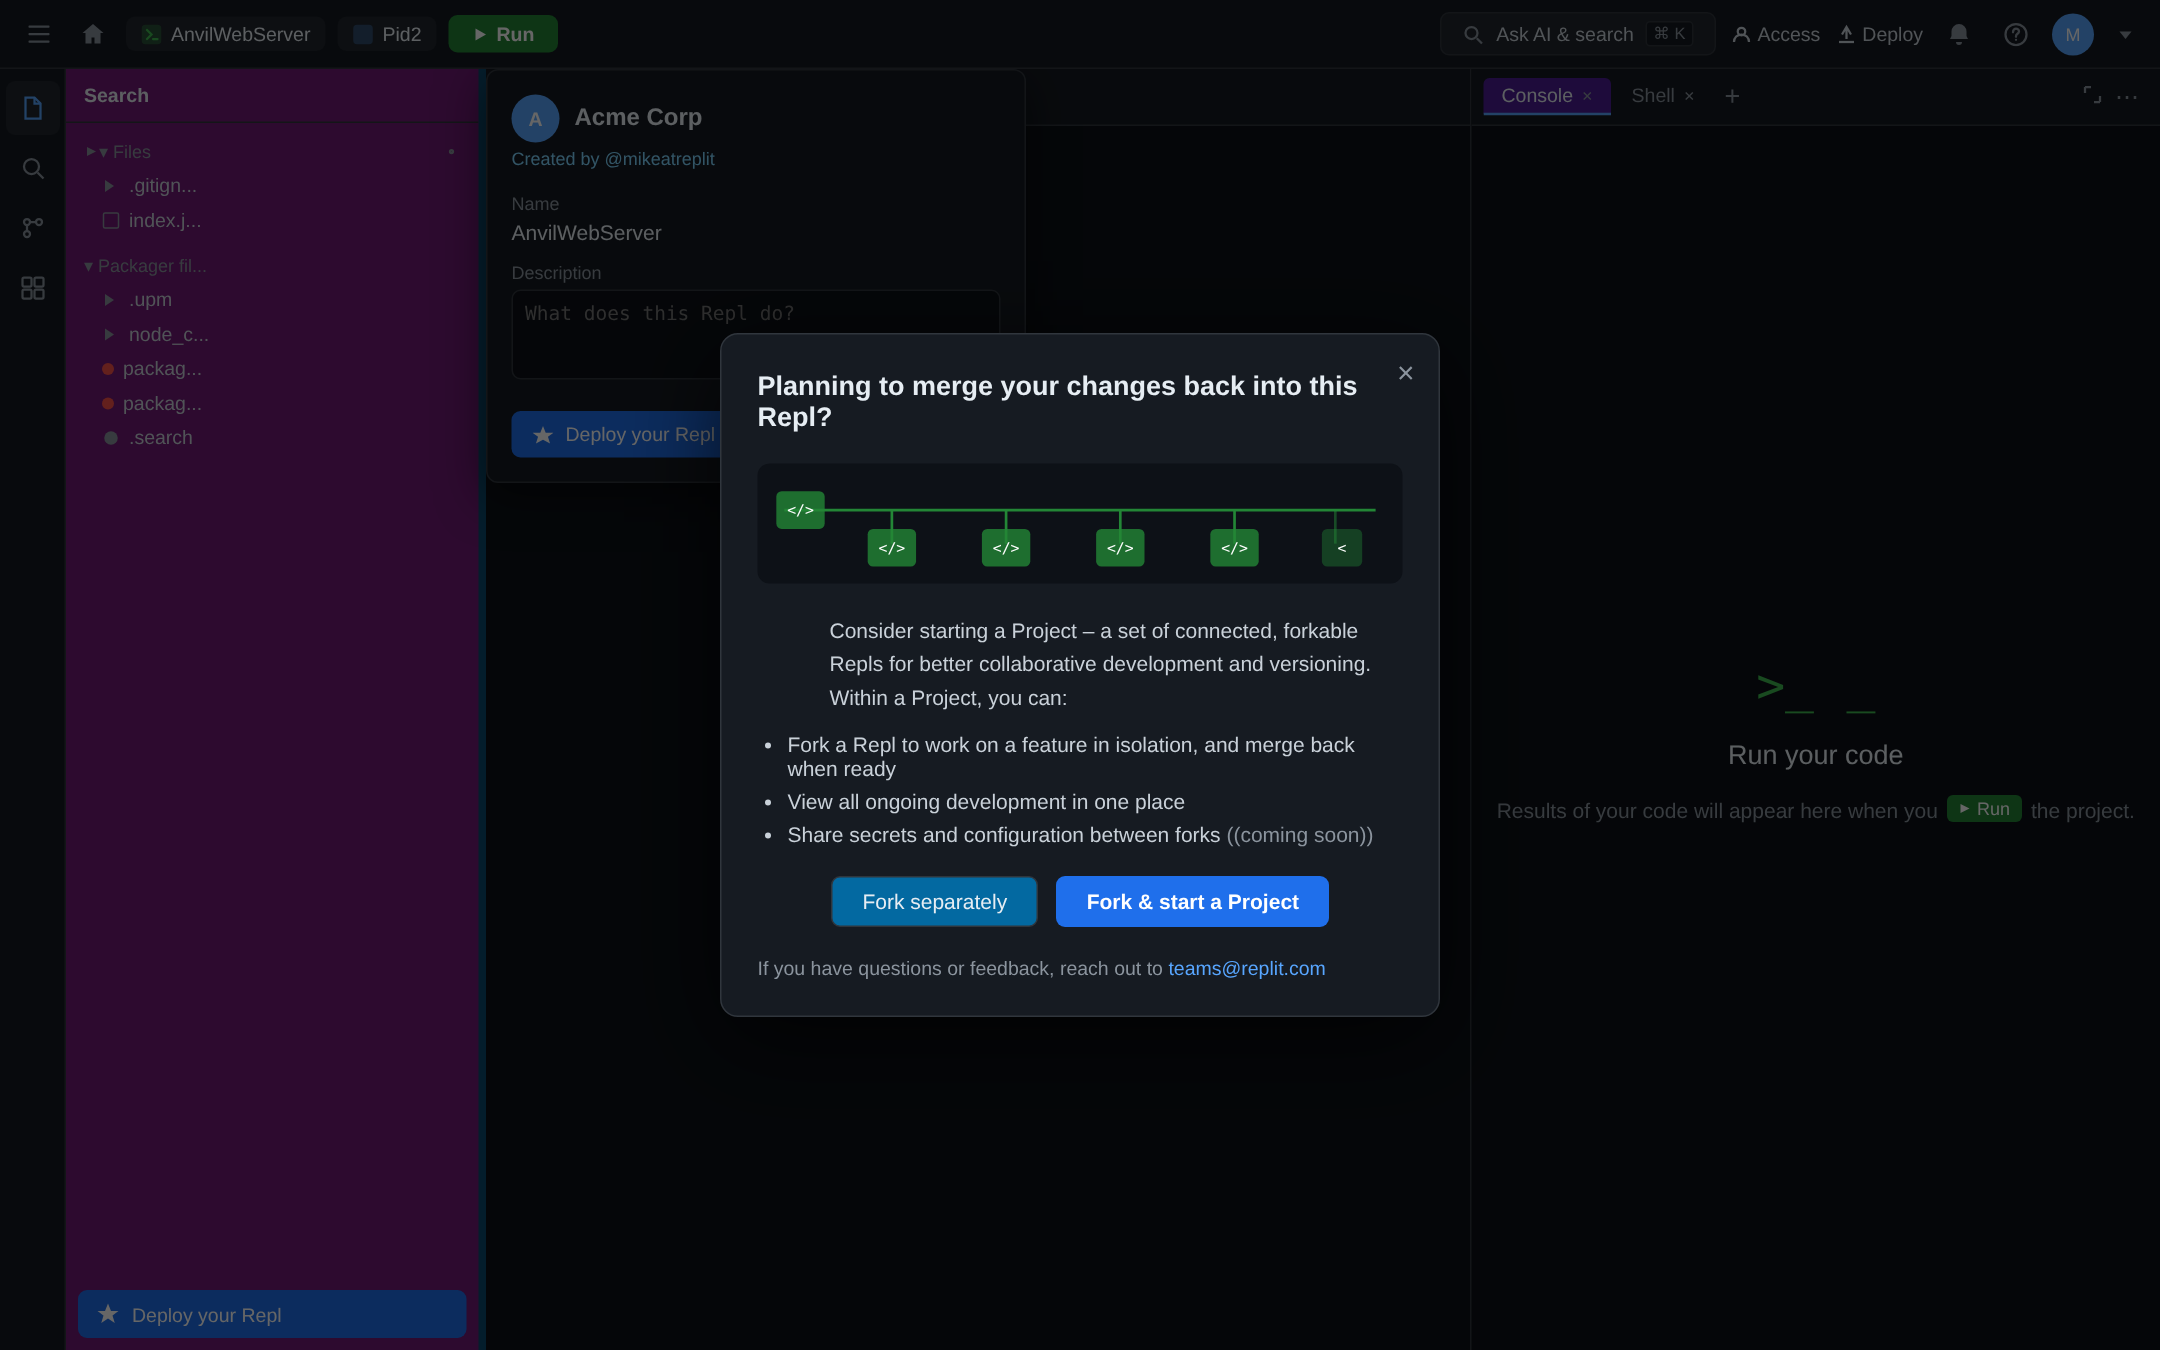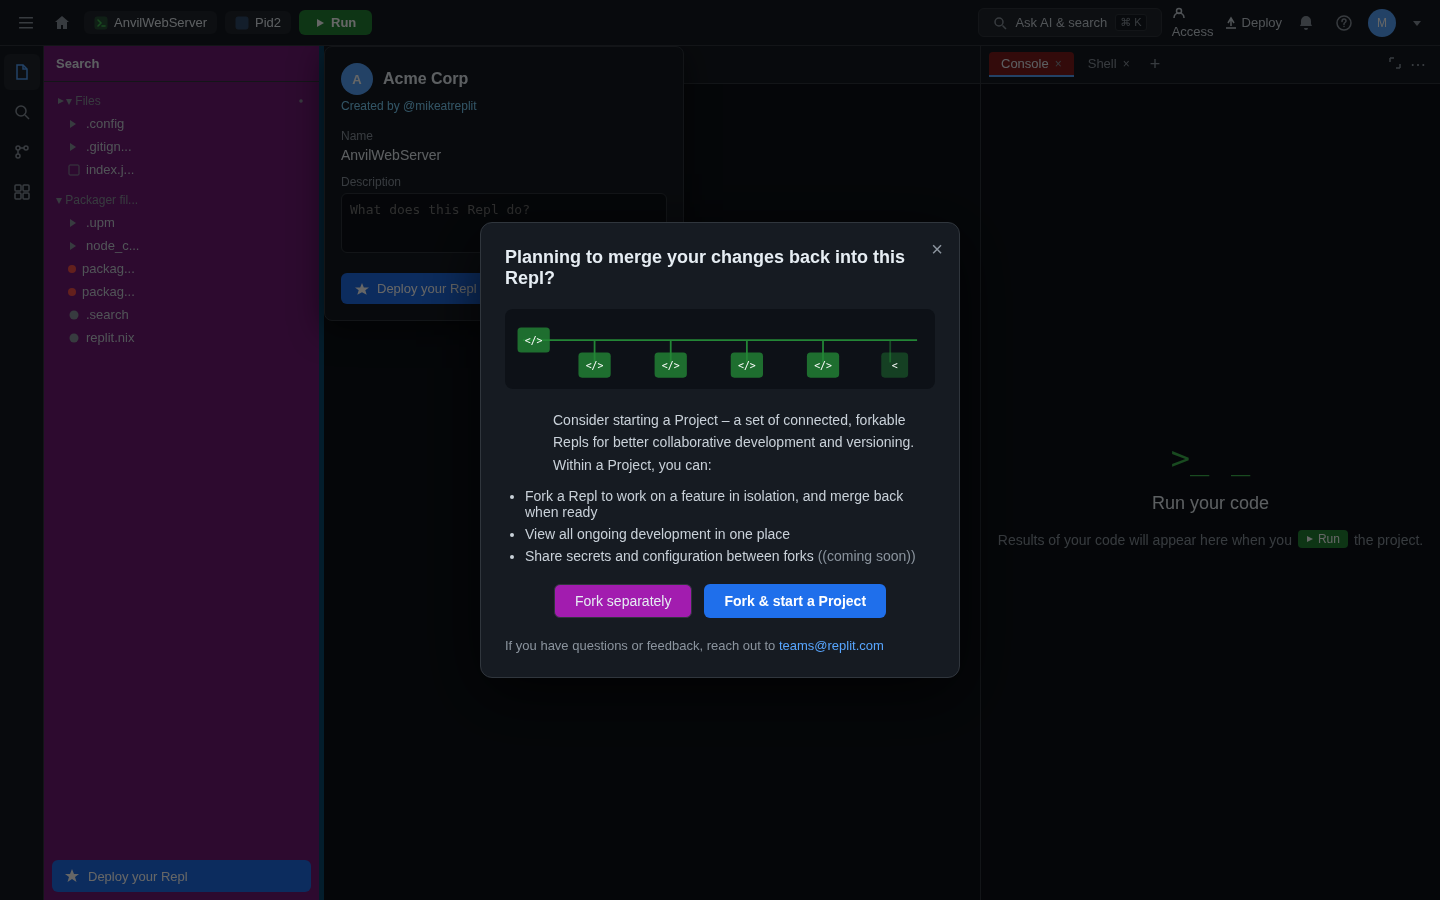--- a/index.html
+++ b/index.html
@@ -103,22 +103,22 @@
       font-size: 11px;
       color: #8b949e;
     }
     .access-btn {
       background: none;
       border: none;
       color: #c9d1d9;
       font-size: 13px;
       cursor: pointer;
       display: flex;
+      align-items: center;
       gap: 4px;
-      flex-direction: column;
     }
     .deploy-btn {
       background: none;
       border: none;
       color: #c9d1d9;
       font-size: 13px;
       cursor: pointer;
       display: flex;
       align-items: center;
       gap: 4px;
@@ -345,21 +345,21 @@
       padding: 4px 12px;
       font-size: 13px;
       color: #8b949e;
       cursor: pointer;
       border-radius: 4px 4px 0 0;
       border-bottom: 2px solid transparent;
     }
     .tab-item.active {
       color: #e6edf3;
       border-bottom: 2px solid #58a6ff;
-      background: #7f1d1d;
+      background: #4c1d95;
     }
     .tab-close {
       font-size: 12px;
       color: #8b949e;
       cursor: pointer;
     }
     .tab-add {
       font-size: 18px;
       color: #8b949e;
       cursor: pointer;
@@ -467,21 +467,21 @@
       color: #8b949e;
       font-style: normal;
     }
     .modal-actions {
       display: flex;
       gap: 12px;
       justify-content: center;
       margin-bottom: 20px;
     }
     .btn-secondary {
-      background: #a21caf;
+      background: #0369a1;
       border: 1px solid #30363d;
       color: #e6edf3;
       padding: 8px 20px;
       border-radius: 6px;
       font-size: 14px;
       cursor: pointer;
       font-weight: 500;
     }
     .btn-primary {
       background: #1f6feb;
@@ -650,27 +650,20 @@
         <span>▾ Files</span>
         <svg width="12" height="12" viewBox="0 0 12 12" fill="none" stroke="currentColor" stroke-width="1.5" style="margin-left:auto">
           <circle cx="6" cy="6" r="1"></circle>
         </svg>
       </div>
 
       <div class="file-item">
         <svg width="12" height="12" viewBox="0 0 12 12" fill="#8b949e">
             <polygon points="2,2 8,6 2,10"></polygon>
           </svg>
-        <span>.config</span>
-        <span class="dots">⋯</span>
-      </div>
-      <div class="file-item">
-        <svg width="12" height="12" viewBox="0 0 12 12" fill="#8b949e">
-            <polygon points="2,2 8,6 2,10"></polygon>
-          </svg>
         <span>.gitign...</span>
         <span class="dots">⋯</span>
       </div>
       <div class="file-item">
         <svg width="12" height="12" viewBox="0 0 12 12" fill="none" stroke="#8b949e" stroke-width="1">
             <rect x="1" y="1" width="10" height="10" rx="1"></rect>
           </svg>
         <span>index.j...</span>
         <span class="dots">⋯</span>
       </div>
@@ -699,27 +692,20 @@
         <span class="file-dot-red"></span>
         <span>packag...</span>
         <span class="dots">⋯</span>
       </div>
 
       <div class="file-item">
         <svg width="12" height="12" viewBox="0 0 12 12" fill="#8b949e" stroke="none">
             <circle cx="6" cy="6" r="4.5"></circle>
           </svg>
         <span>.search</span>
-        <span class="dots">⋯</span>
-      </div>
-      <div class="file-item">
-        <svg width="12" height="12" viewBox="0 0 12 12" fill="#8b949e" stroke="none">
-            <circle cx="6" cy="6" r="4.5"></circle>
-          </svg>
-        <span>replit.nix</span>
         <span class="dots">⋯</span>
       </div>
     </div>
 
     <div class="deploy-banner">
       <svg width="16" height="16" viewBox="0 0 16 16" fill="white">
         <path d="M8 1l2 5h5l-4 3 1.5 5L8 11l-4.5 3L5 9 1 6h5z"></path>
       </svg>
       <span>Deploy your Repl</span>
     </div>

